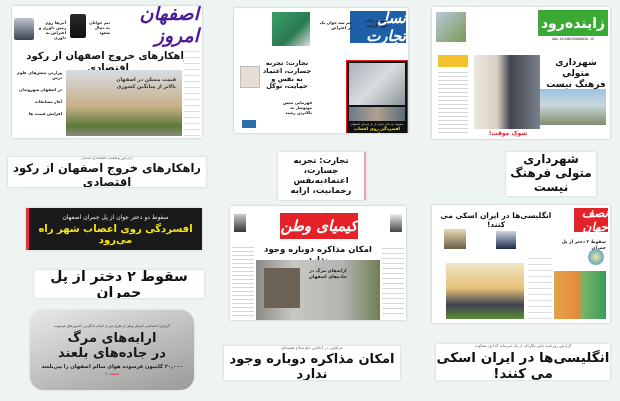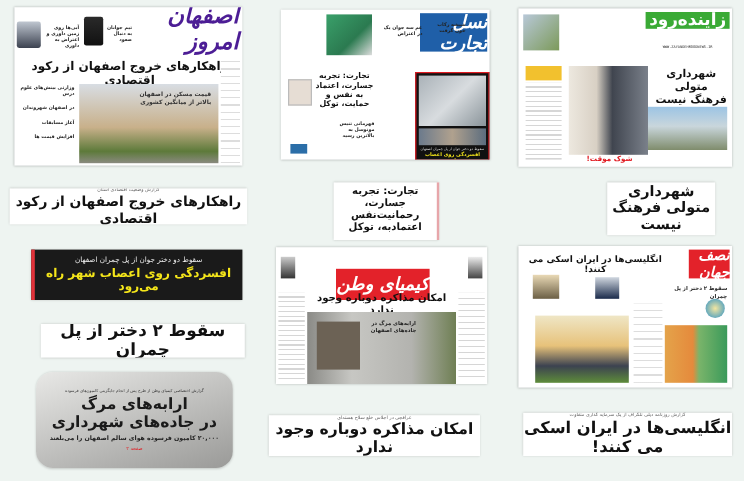--- a/index.html
+++ b/index.html
@@ -51,66 +51,66 @@
   <div style="position:absolute;left:8px;top:112px;width:14px;height:8px;background:#2b6ea8;"></div>
   <div class="photo" style="left:112px;top:52px;width:62px;height:74px;background:#111;border:1.5px solid #e11b22;">
     <div style="position:absolute;left:2px;top:2px;right:2px;height:42px;background:linear-gradient(135deg,#aab2b8,#d8dcdf 50%,#8a949a);"></div>
     <div style="position:absolute;left:2px;top:46px;right:2px;height:14px;background:linear-gradient(90deg,#6b7a8c,#b0a18e,#5c6d7e);"></div>
     <div style="position:absolute;left:2px;right:2px;top:61px;font-size:3px;color:#ddd;text-align:center;">سقوط دو دختر جوان از پل چمران اصفهان</div>
     <div style="position:absolute;left:2px;right:2px;top:65px;font-size:4.2px;font-weight:bold;color:#f5e61a;text-align:center;">افسردگی روی اعصاب شهر راه می‌رود</div>
   </div>
 </div>
 
 <div class="paper" style="left:432px;top:7px;width:178px;height:132px;">
-  <div class="mast" style="right:2px;top:3px;width:70px;height:14px;background:#3aaa35;font-size:14px;font-style:normal;">زاینده‌رود</div>
+  <div class="mast" style="right:2px;top:3px;width:70px;height:26px;background:#3aaa35;font-size:14px;font-style:normal;">زاینده‌رود</div>
   <div style="position:absolute;right:2px;top:30px;width:70px;font-size:3px;color:#333;text-align:center;font-family:'DejaVu Sans Mono',monospace;">WWW.ZAYANDEHROODNEWS.IR</div>
   <div class="photo" style="left:4px;top:5px;width:30px;height:30px;background:linear-gradient(135deg,#b8c8d8,#7c9a5a);"></div>
   <div class="hl" style="right:4px;top:50px;width:60px;font-size:9px;">شهرداری متولی فرهنگ نیست</div>
   <div class="photo" style="right:4px;top:82px;width:66px;height:36px;background:linear-gradient(180deg,#9cc4e4 0%,#c9d6dc 45%,#7f8c6c 100%);"></div>
   <div class="photo" style="left:42px;top:48px;width:66px;height:74px;background:linear-gradient(90deg,#ede8df 0%,#d8d0c4 35%,#40454f 55%,#7a808a 100%);"></div>
   <div style="position:absolute;left:46px;top:122px;width:60px;font-size:6px;font-weight:bold;color:#e11b22;text-align:center;">شوک موقت!</div>
   <div style="position:absolute;left:6px;top:48px;width:30px;height:12px;background:#f2c12e;"></div>
   <div class="col" style="left:6px;top:62px;width:30px;height:64px;background:repeating-linear-gradient(#fff 0 3px,#d6d6d6 3px 4px);"></div>
 </div>
 
 <div class="clip" style="left:8px;top:157px;width:198px;height:30px;">
   <div class="kicker">گزارش وضعیت اقتصادی استان</div>
   <div class="big" style="font-size:11.5px;">راهکارهای خروج اصفهان از رکود اقتصادی</div>
 </div>
 
 <div class="clip" style="left:278px;top:152px;width:88px;height:48px;border-right:2px solid #e7a6aa;">
   <div class="big" style="font-size:8.5px;text-align:center;">تجارت: تجربه</div>
-  <div class="big" style="font-size:8.5px;">جسارت، رحمانیت‌نفس</div>
-  <div class="big" style="font-size:8.5px;">اعتمادبه، توکل</div>
+  <div class="big" style="font-size:8.5px;">جسارت، اعتمادبه‌نفس</div>
+  <div class="big" style="font-size:8.5px;">رحمانیت، ارابه</div>
 </div>
 
 <div class="clip" style="left:472px;top:152px;width:90px;height:44px;margin-left:34px;">
   <div class="big" style="font-size:12px;">شهرداری</div>
   <div class="big" style="font-size:12px;">متولی فرهنگ نیست</div>
 </div>
 
 <div class="clip" style="left:26px;top:208px;width:176px;height:42px;background:#1a1a1a;border-left:3px solid #e0323a;">
   <div style="font-size:6px;color:#eee;margin-bottom:3px;">سقوط دو دختر جوان از پل چمران اصفهان</div>
   <div style="font-size:10px;font-weight:bold;color:#f5e61a;">افسردگی روی اعصاب شهر راه می‌رود</div>
 </div>
 
 <div class="clip" style="left:34px;top:270px;width:170px;height:28px;">
   <div class="big" style="font-size:14px;">سقوط ۲ دختر از پل چمران</div>
 </div>
 
 <div class="clip" style="left:30px;top:310px;width:164px;height:80px;background:linear-gradient(160deg,#e8e8e6 0%,#b9b9b7 60%,#9a9a98 100%);border-radius:14px;">
   <div style="font-size:3.4px;color:#333;margin-bottom:3px;">گزارش اختصاصی کیمیای وطن از طرح پس از انجام جایگزینی کامیون‌های فرسوده</div>
   <div class="big" style="font-size:13px;color:#1a1a1a;">ارابه‌های مرگ</div>
-  <div class="big" style="font-size:13px;color:#1a1a1a;">در جاده‌های شهرداری</div>
+  <div class="big" style="font-size:13px;color:#1a1a1a;">در جاده‌های بلعند</div>
   <div style="font-size:5.2px;font-weight:bold;color:#222;margin-top:3px;">۲۰,۰۰۰ کامیون فرسوده هوای سالم اصفهان را می‌بلعند</div>
   <div style="font-size:4px;color:#e11b22;margin-top:2px;">صفحه ۲</div>
 </div>
 
 <div class="paper" style="left:230px;top:206px;width:176px;height:114px;">
-  <div class="mast" style="left:50px;top:18px;width:78px;height:26px;background:#e3222a;font-size:15px;">کیمیای وطن</div>
+  <div class="mast" style="left:50px;top:7px;width:78px;height:26px;background:#e3222a;font-size:15px;">کیمیای وطن</div>
   <div class="photo" style="left:4px;top:8px;width:12px;height:18px;background:linear-gradient(#ccc,#333);"></div>
   <div class="photo" style="right:4px;top:8px;width:12px;height:18px;background:linear-gradient(#eee,#444);"></div>
   <div class="hl" style="left:26px;top:38px;width:124px;font-size:8.5px;">امکان مذاکره دوباره وجود ندارد</div>
   <div class="photo" style="left:26px;top:54px;width:124px;height:60px;background:linear-gradient(90deg,#8a8a86 0%,#c7c7c3 30%,#b3b3af 70%,#6f7f54 100%);">
     <div style="position:absolute;left:8px;top:8px;width:36px;height:40px;background:#6c6255;"></div>
     <div style="position:absolute;left:50px;top:8px;width:44px;font-size:4.5px;font-weight:bold;color:#222;text-align:center;line-height:1.3;">ارابه‌های مرگ در جاده‌های اصفهان</div>
   </div>
   <div class="col" style="left:2px;top:38px;width:22px;height:74px;background:repeating-linear-gradient(#fff 0 3px,#d6d6d6 3px 4px);"></div>
   <div class="col" style="right:2px;top:38px;width:22px;height:74px;background:repeating-linear-gradient(#fff 0 4px,#d6d6d6 4px 5px);"></div>
 </div>

